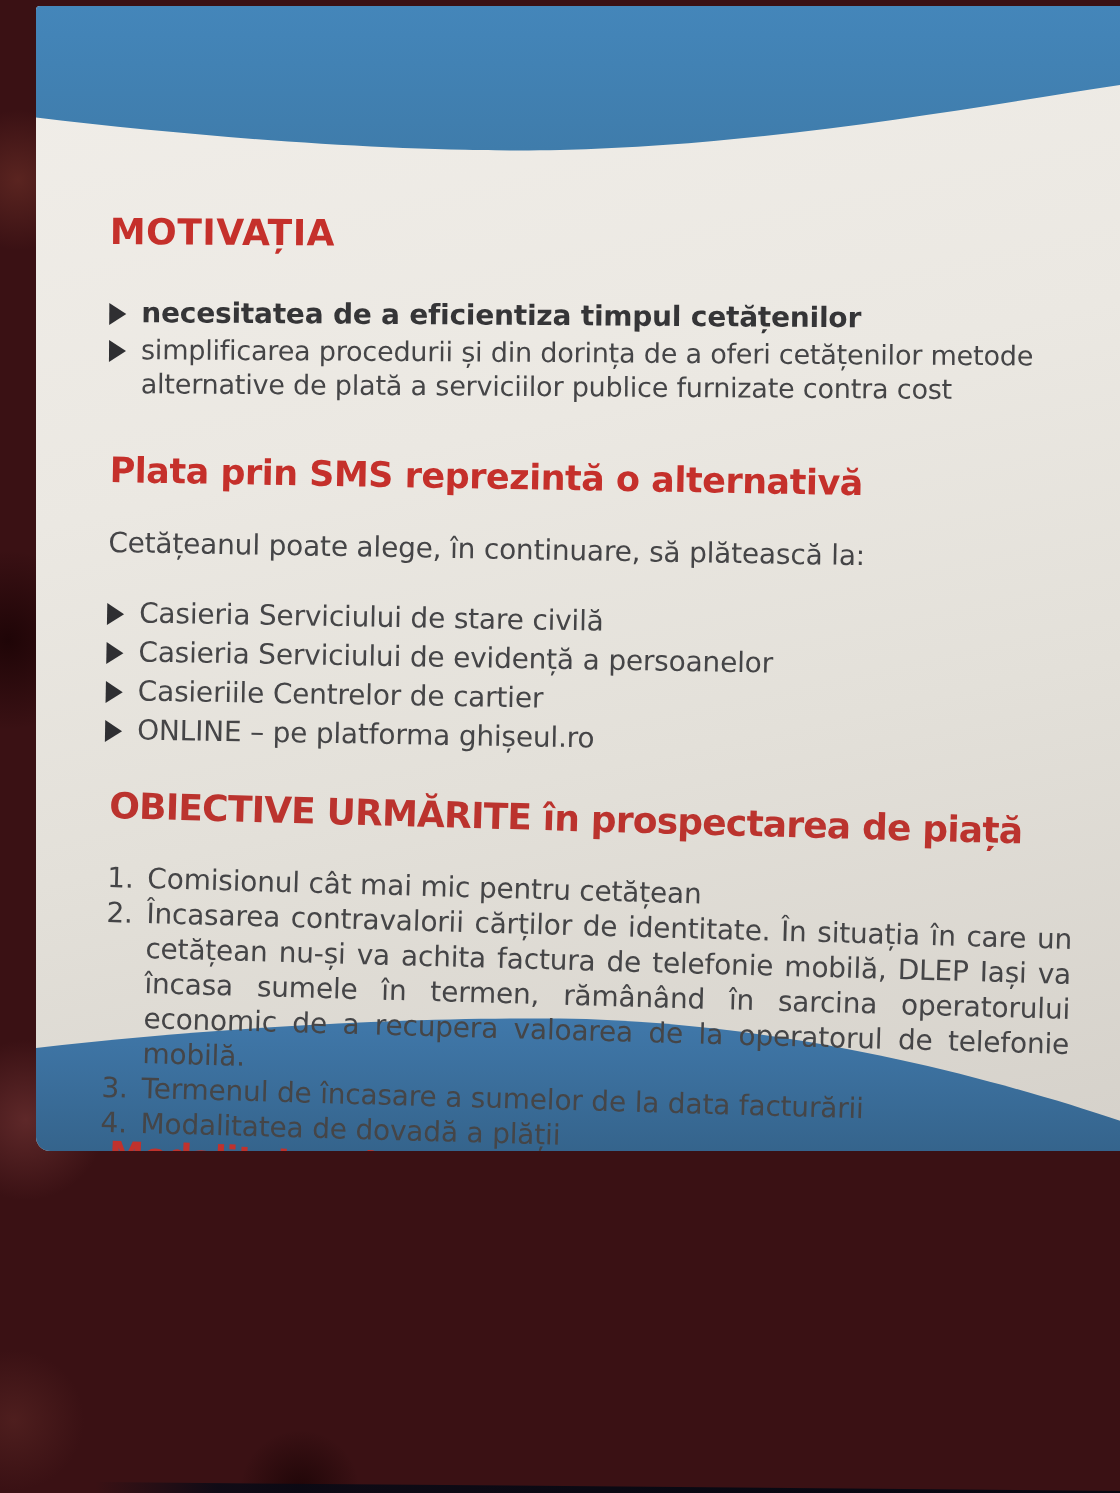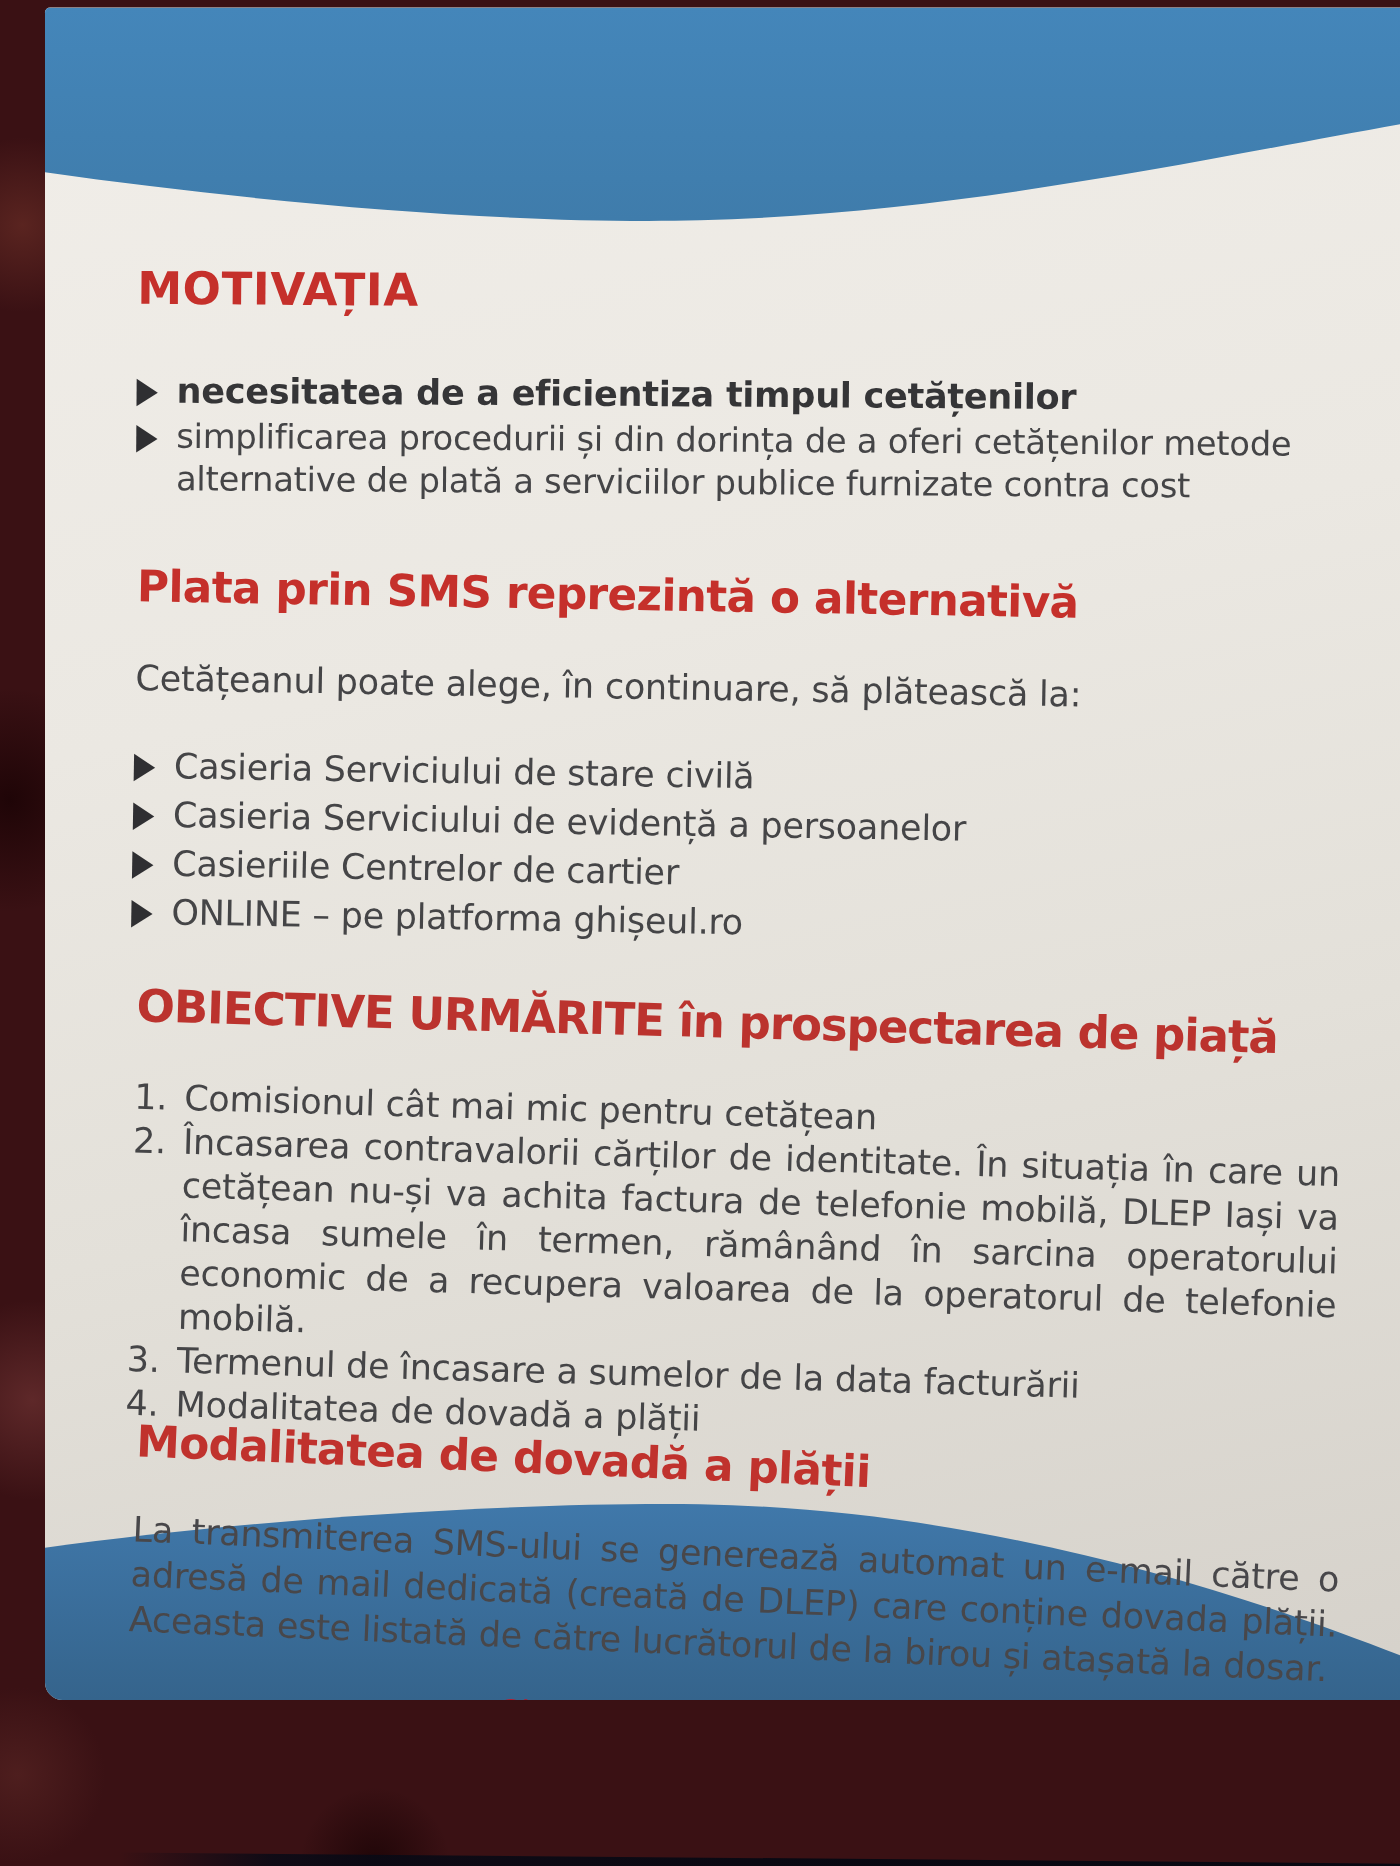--- a/index.html
+++ b/index.html
@@ -17,21 +17,21 @@
     background-image:
       radial-gradient(circle at 18px 180px, #5a2420 0, rgba(90,36,32,0) 70px),
       radial-gradient(circle at 8px 640px,  #1f0507 0, rgba(31,5,7,0) 90px),
       radial-gradient(circle at 26px 1120px,#5e2829 0, rgba(94,40,41,0) 80px),
       radial-gradient(circle at 14px 1420px,#4e1e1e 0, rgba(78,30,30,0) 70px),
       radial-gradient(circle at 300px 1490px,#200608 0, rgba(32,6,8,0) 60px);
   }
 
   
   .slide{
-    position:absolute;left:36px;top:6px;width:1084px;height:1354px;
+    position:absolute;left:36px;top:6px;width:1084px;height:1145px;
     background:linear-gradient(168deg,#f1eee9 0%,#ebe8e2 38%,#e3e0d9 64%,#d5d1ca 100%);
     border-radius:4px 0 0 14px;
     overflow:hidden;
   }
   .waves{position:absolute;inset:0;width:100%;height:100%;}
 
   .sec{position:absolute;left:74px;right:44px;}
   .s1{top:204px;transform:rotate(0.4deg);transform-origin:0 0;}
   .s2{top:442px;transform:rotate(1deg);transform-origin:0 0;}
   .s3{top:778px;transform:rotate(1.6deg);transform-origin:0 0;}

